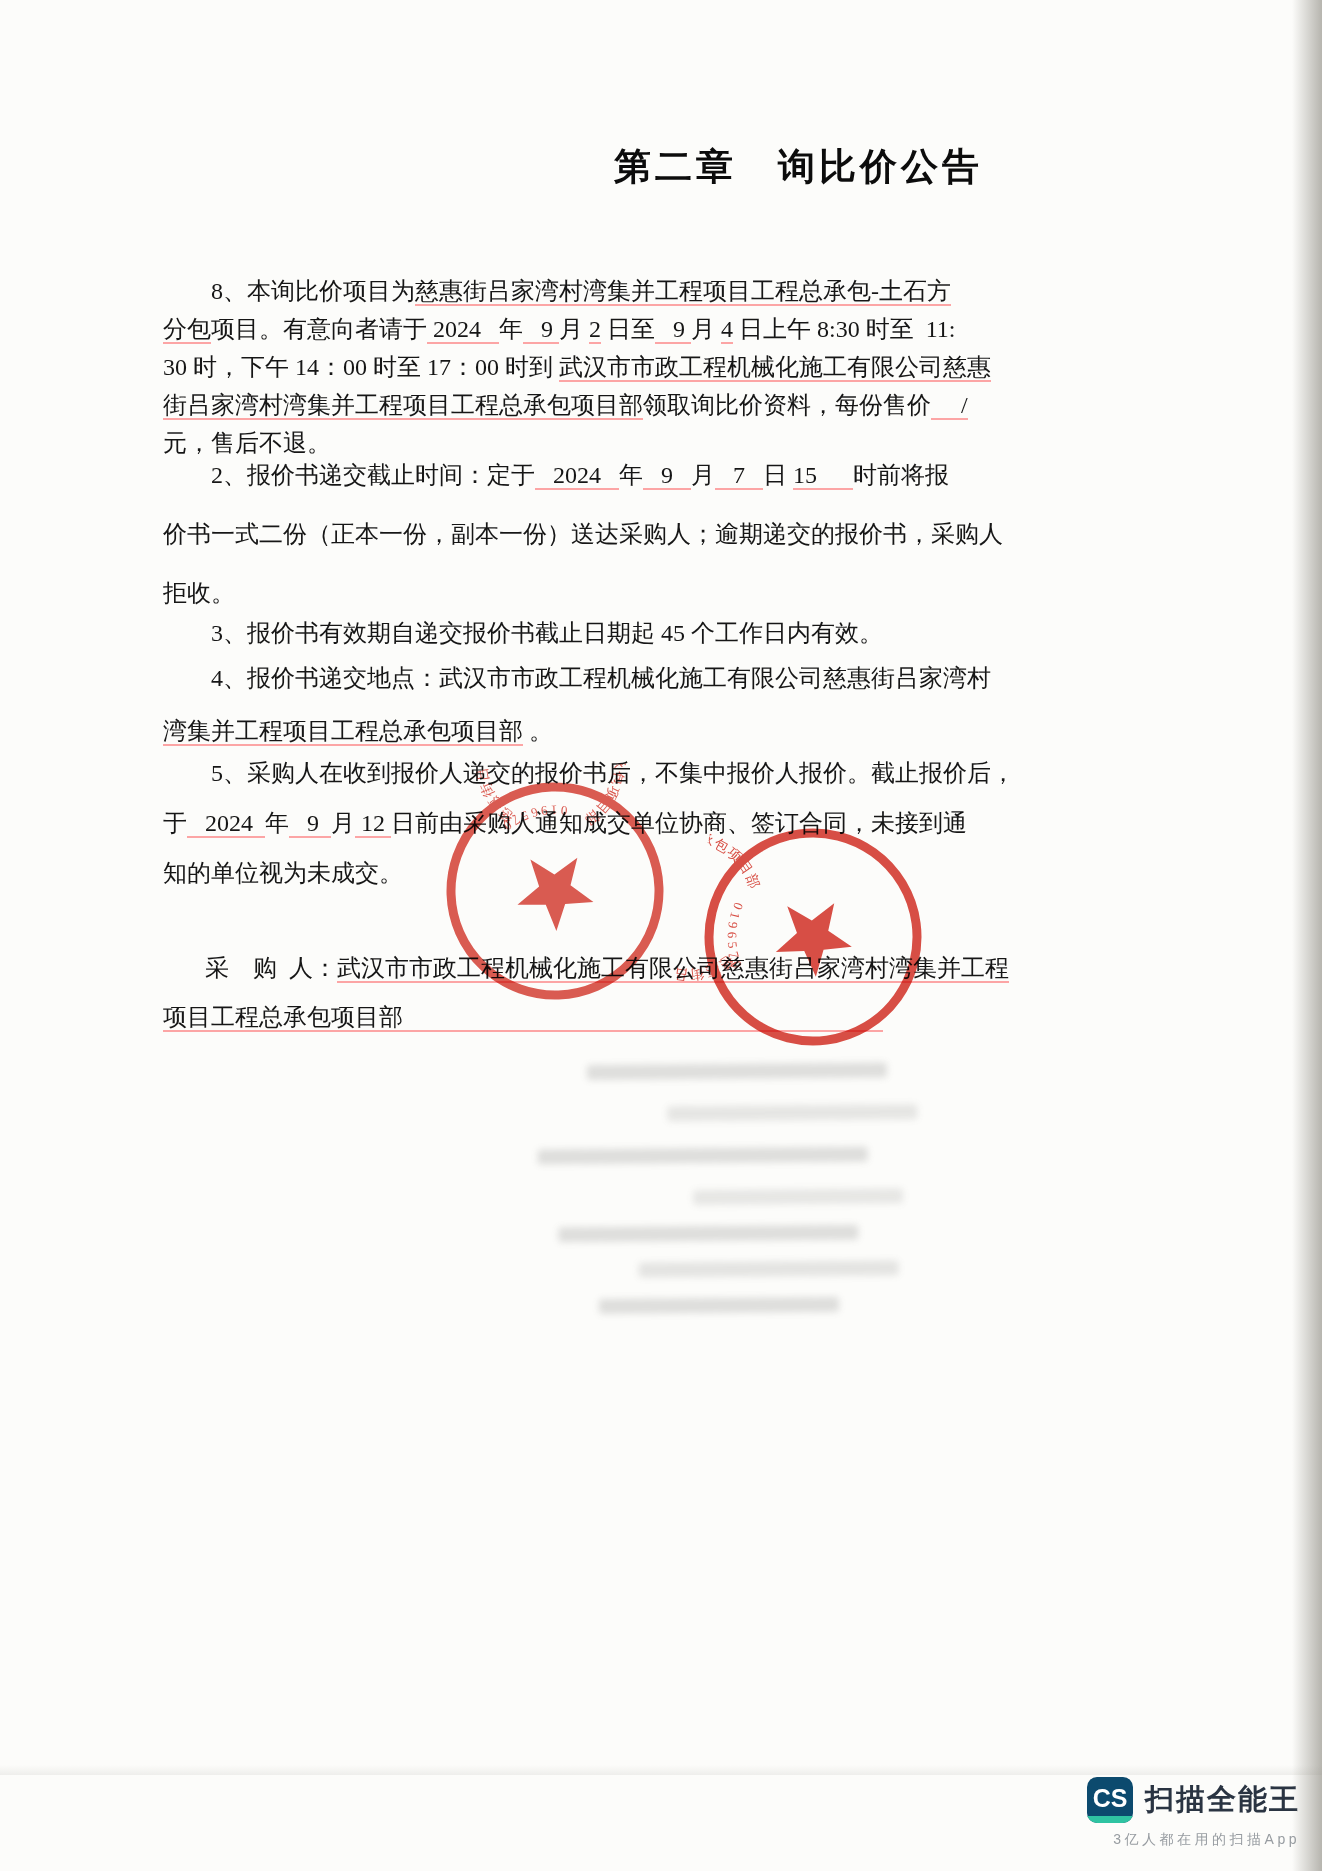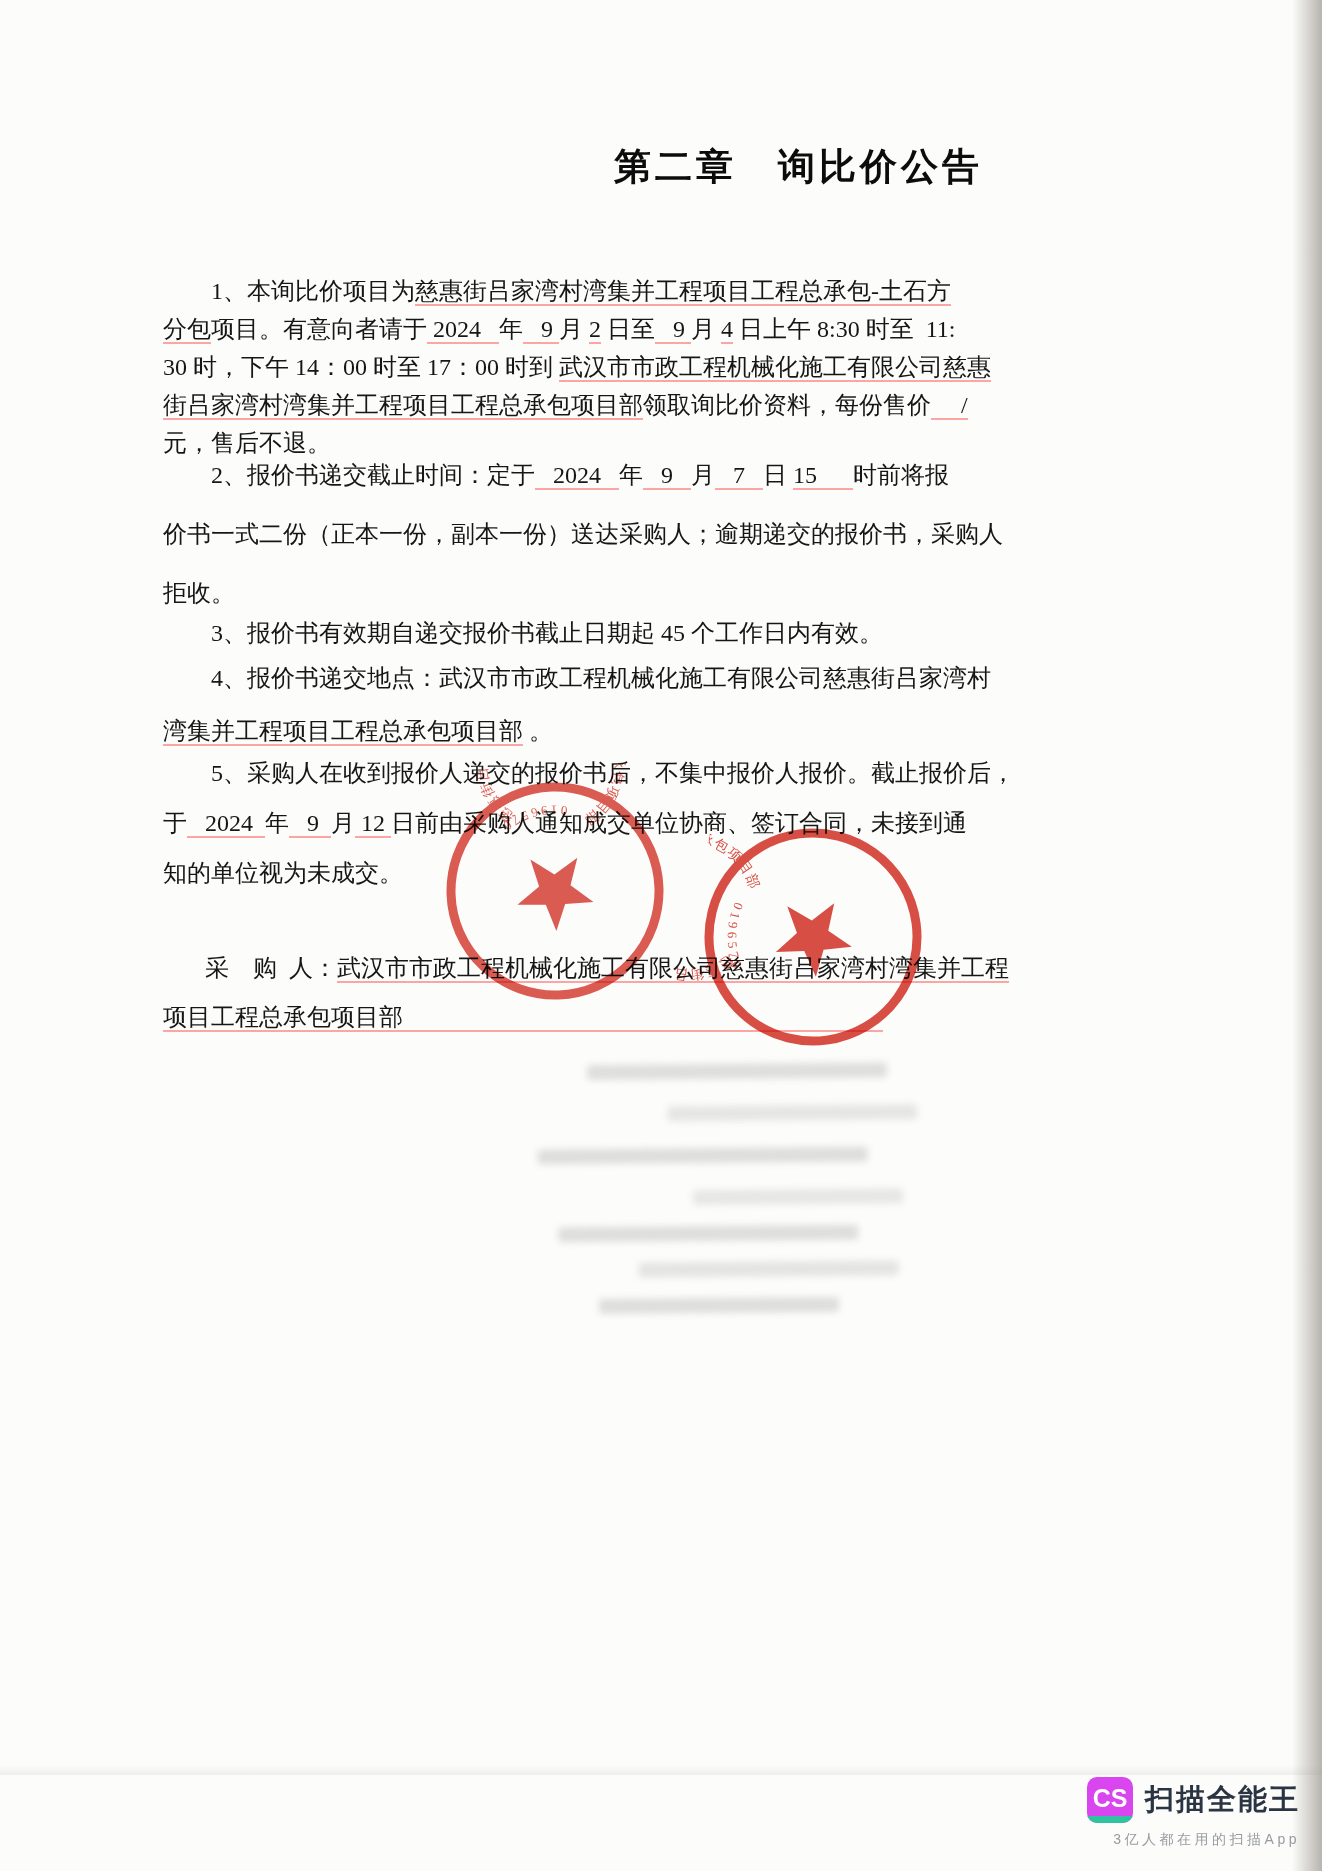--- a/index.html
+++ b/index.html
@@ -59,21 +59,21 @@
   .bleed i:nth-child(2){left:10px;top:48px;width:250px;background:rgba(110,110,108,.38);}
   .bleed i:nth-child(3){left:60px;top:90px;width:330px;}
   .bleed i:nth-child(4){left:25px;top:132px;width:210px;background:rgba(110,110,108,.36);}
   .bleed i:nth-child(5){left:70px;top:168px;width:300px;}
   .bleed i:nth-child(6){left:30px;top:204px;width:260px;background:rgba(110,110,108,.4);}
   .bleed i:nth-child(7){left:90px;top:240px;width:240px;}
   
   .wm{position:absolute;right:22px;bottom:22px;width:260px;}
   .wm-row{display:flex;align-items:center;justify-content:flex-end;}
   .wm-icon{
-    width:46px;height:46px;border-radius:10px;background:#d946ef;
+    width:46px;height:46px;border-radius:10px;background:#0c4a6e;
     position:relative;overflow:hidden;flex:0 0 46px;
     display:flex;align-items:center;justify-content:center;
   }
   .wm-icon:after{content:"";position:absolute;left:0;bottom:0;width:100%;height:7px;background:#2fc3a2;}
   .wm-icon span{
     font-family:"Liberation Sans", sans-serif;font-weight:bold;
     color:#fff;font-size:25px;position:relative;top:-2px;
   }
   .wm-brand{
     font-family:"Liberation Sans", sans-serif;font-weight:bold;
@@ -86,21 +86,21 @@
   }
 </style>
 </head>
 <body>
 
 <div class="page">
 
   <div class="doc-title">第二章　询比价公告</div>
 
   <div id="b0" class="block cl">
-      <div class="line"><span>1、本询比价项目为</span><span class="u">慈惠街吕家湾村湾集并工程项目工程总承包-土石方</span></div>
+      <div class="line"><span>8、本询比价项目为</span><span class="u">慈惠街吕家湾村湾集并工程项目工程总承包-土石方</span></div>
       <div class="line"><span class="u">分包</span><span>项目。有意向者请于</span><span class="u"> 2024   </span><span>年</span><span class="u">   9 </span><span>月 </span><span class="u">2</span><span> 日至</span><span class="u">   9 </span><span>月 </span><span class="u">4</span><span> 日上午 8:30 时至  11:</span></div>
       <div class="line"><span>30 时，下午 14：00 时至 17：00 时到 </span><span class="u">武汉市市政工程机械化施工有限公司慈惠</span></div>
       <div class="line"><span class="u">街吕家湾村湾集并工程项目工程总承包项目部</span><span>领取询比价资料，每份售价</span><span class="u">     /</span></div>
       <div class="line"><span>元，售后不退。</span></div>
     </div>
   <div id="b1" class="block cl">
       <div class="line"><span>2、报价书递交截止时间：定于</span><span class="u">   2024   </span><span>年</span><span class="u">   9   </span><span>月</span><span class="u">   7   </span><span>日 </span><span class="u">15      </span><span>时前将报</span></div>
       <div class="line"><span>价书一式二份（正本一份，副本一份）送达采购人；逾期递交的报价书，采购人</span></div>
       <div class="line"><span>拒收。</span></div>
     </div>

